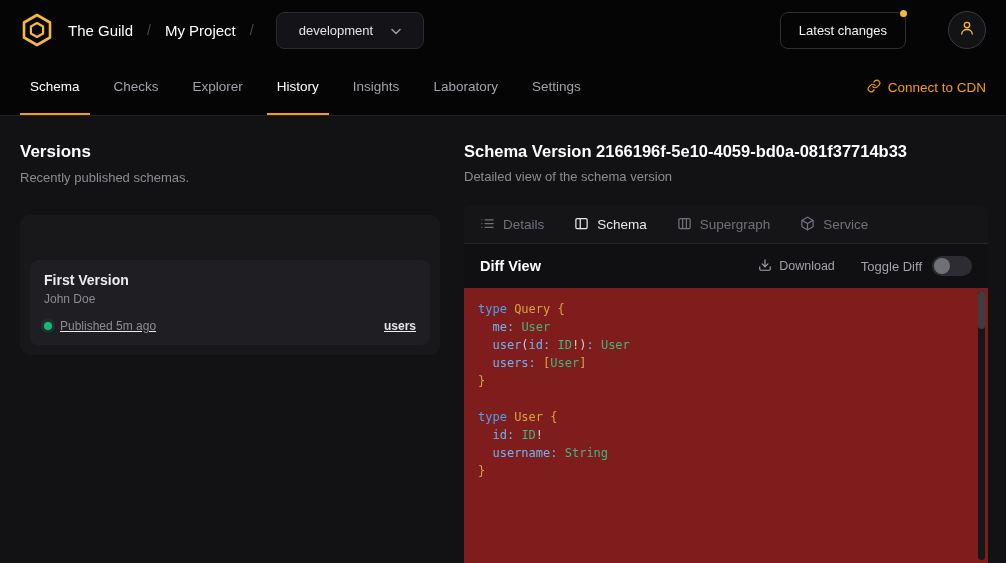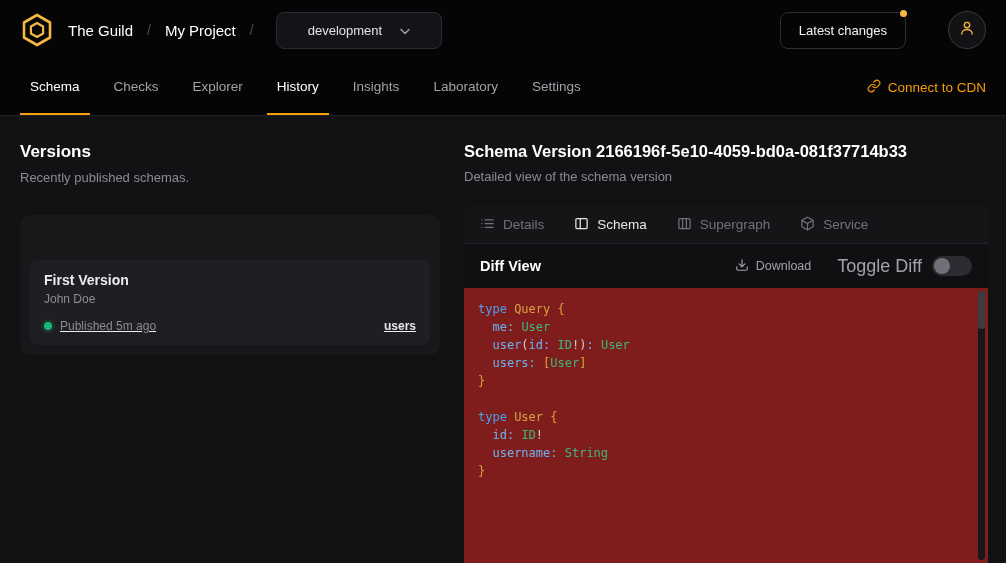--- a/index.html
+++ b/index.html
@@ -11,21 +11,21 @@
     color: #ededef;
     overflow: hidden;
     position: relative;
   }
   
   .topbar { height: 60px; background: #050506; display: flex; align-items: center; padding: 0 20px; }
   .topbar-left { display: flex; align-items: center; gap: 14px; }
   .logo { width: 34px; height: 34px; display: flex; align-items: center; justify-content: center; cursor: pointer; }
   .crumb { font-size: 15px; color: #fff; font-weight: 500; cursor: pointer; }
   .crumb-sep { color: #4a4a52; font-size: 14px; }
-  .env-btn { display: flex; align-items: center; gap: 18px; background: #141418; border: 1px solid #2a2a30; border-radius: 8px; padding: 10px 31px; font-size: 13px; color: #e4e4e7; margin-left: 8px; cursor: pointer; }
+  .env-btn { display: flex; align-items: center; gap: 18px; background: #141418; border: 1px solid #2a2a30; border-radius: 8px; padding: 10px 22px; font-size: 13px; color: #e4e4e7; margin-left: 8px; cursor: pointer; }
   .topbar-right { display: flex; align-items: center; gap: 42px; margin-left: auto; }
   .latest-btn { position: relative; background: transparent; border: 1px solid #2e2e34; border-radius: 8px; padding: 10px 18px; font-size: 13px; color: #f4f4f5; font-family: inherit; cursor: pointer; }
   .latest-dot { position: absolute; top: -3px; right: -2px; width: 7px; height: 7px; border-radius: 50%; background: #f4b740; }
   .getstarted { cursor: pointer; }
   .gs-title { font-size: 13px; font-weight: 700; color: #fff; }
   .gs-sub { font-size: 11.5px; color: #8f8f96; margin-top: 2px; }
   .gs-bar { margin-top: 6px; width: 92px; height: 4px; background: #3f3f46; border-radius: 2px; overflow: hidden; }
   .gs-fill { height: 100%; background: #f4b740; border-radius: 2px; }
   .avatar { width: 38px; height: 38px; border-radius: 50%; border: 1px solid #3a3a40; background: #131316; display: flex; align-items: center; justify-content: center; cursor: pointer; }
   
@@ -52,21 +52,21 @@
   .panel { margin-top: 22px; flex: 1; display: flex; flex-direction: column; border-radius: 6px 6px 0 0; overflow: hidden; }
   .panel-tabs { height: 38px; background: #151518; border-bottom: 1px solid #242429; display: flex; align-items: center; padding: 0 16px; gap: 30px; flex-shrink: 0; }
   .ptab { display: flex; align-items: center; gap: 8px; font-size: 13.5px; color: #71717a; cursor: pointer; }
   .ptab.active { color: #e8e8ea; }
   .ptab svg { stroke: currentColor; }
   .diff-head { height: 44px; background: #101013; display: flex; align-items: center; padding: 0 16px; flex-shrink: 0; }
   .diff-title { font-size: 14.5px; font-weight: 700; color: #fff; }
   .diff-actions { margin-left: auto; display: flex; align-items: center; gap: 26px; }
   .dl-btn { display: flex; align-items: center; gap: 7px; font-size: 12.5px; color: #a1a1aa; cursor: pointer; }
   .toggle-group { display: flex; align-items: center; gap: 10px; }
-  .toggle-label { font-size: 18px; color: #a1a1aa; }
+  .toggle-label { font-size: 13px; color: #a1a1aa; }
   .switch { width: 40px; height: 20px; border-radius: 10px; background: #2c2c32; position: relative; cursor: pointer; }
   .knob { position: absolute; top: 2px; left: 2px; width: 16px; height: 16px; border-radius: 50%; background: #707078; }
   .code-wrap { flex: 1; background: #7f1d1d; position: relative; padding: 12px 14px; font-family: "DejaVu Sans Mono", monospace; font-size: 12px; line-height: 18px; overflow: hidden; }
   .code-line { white-space: pre; }
   .scrollbar { position: absolute; top: 3px; right: 3px; bottom: 3px; width: 7px; background: #17171a; border-radius: 4px; }
   .thumb { width: 7px; height: 38px; background: #3c3c43; border-radius: 4px; }
   
   .tok-kw { color: #4d9ff0; }
   .tok-def, .tok-brace, .tok-bracket { color: #d8a33e; }
   .tok-field, .tok-punc { color: #6db3f2; }

